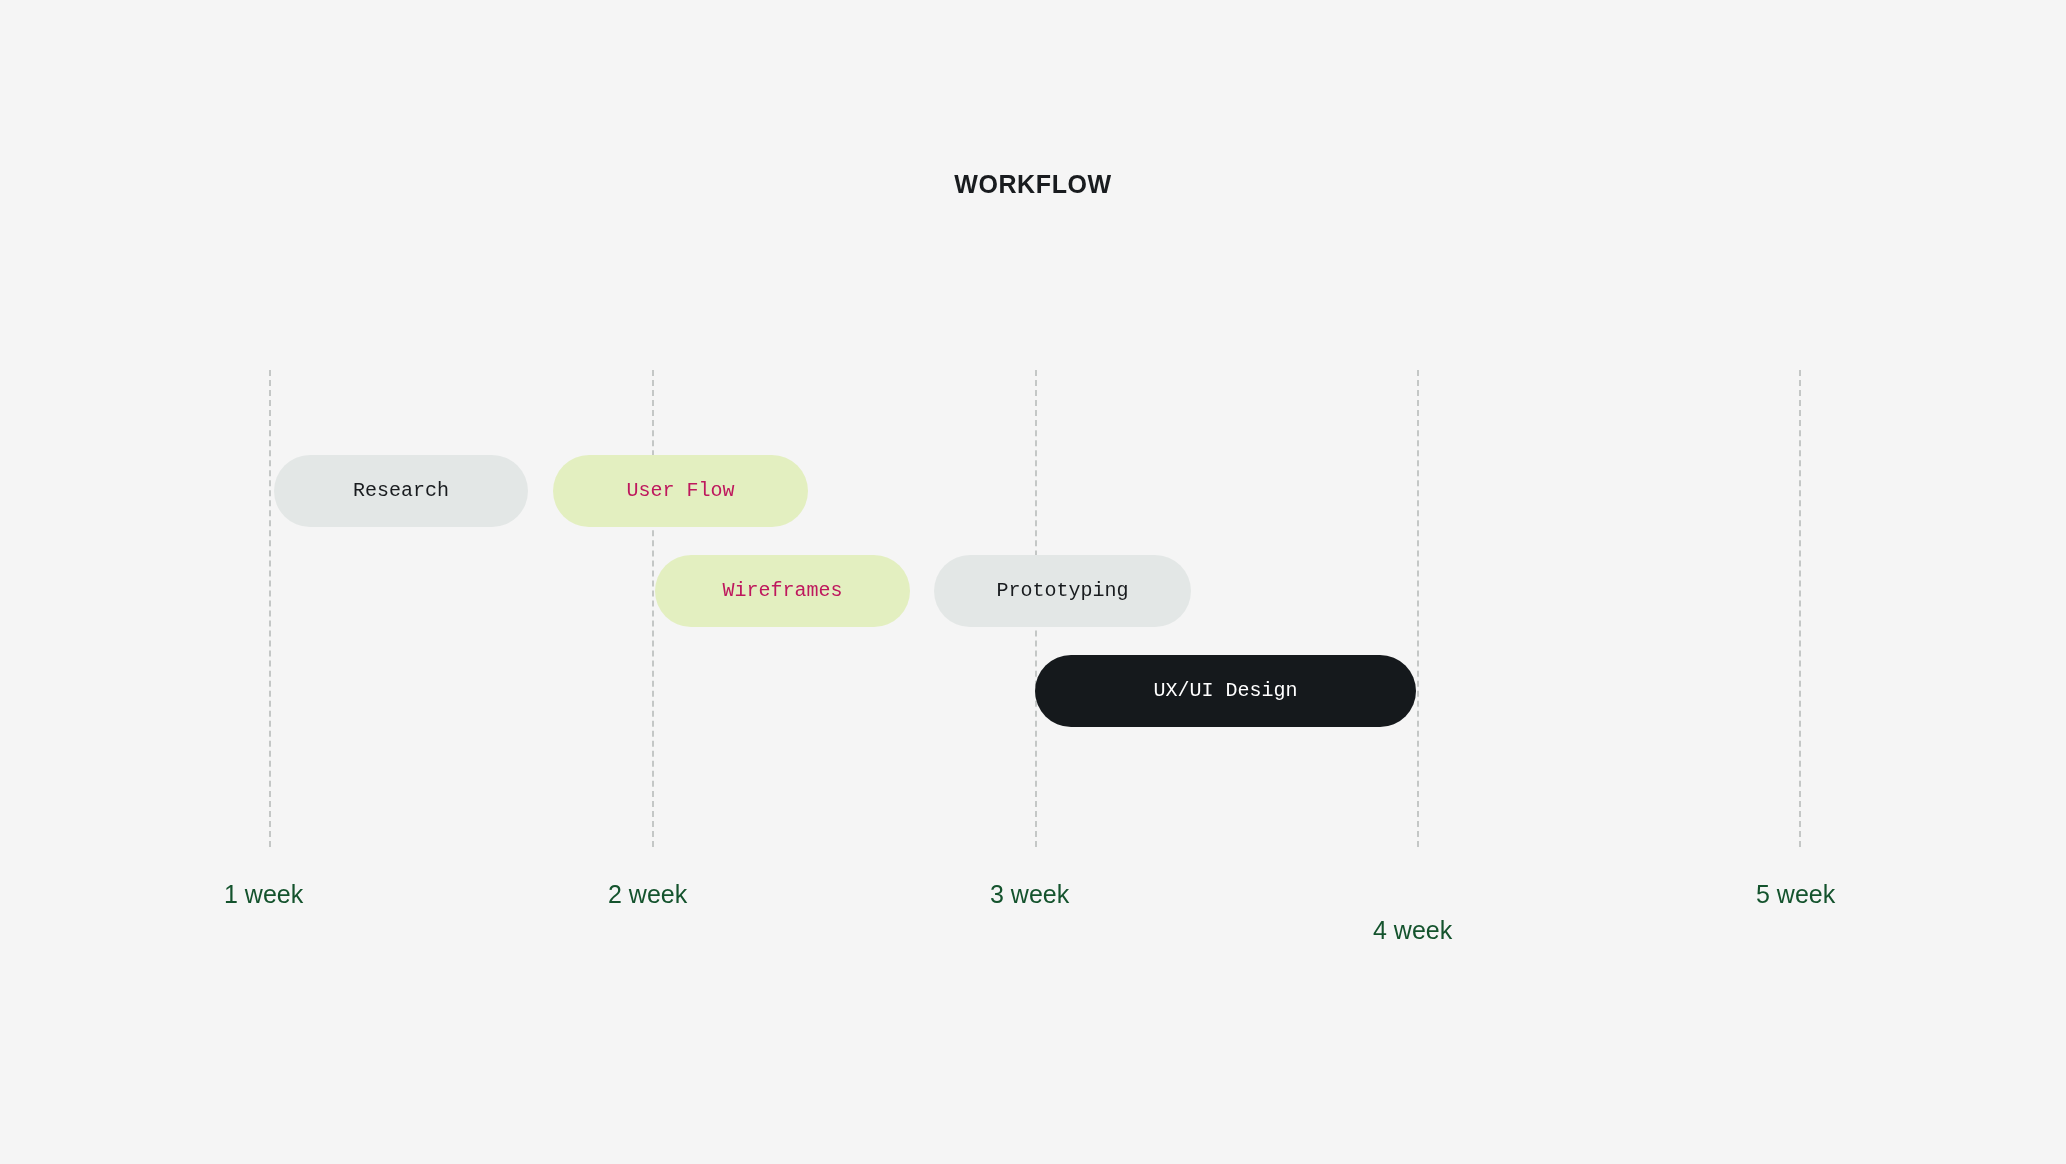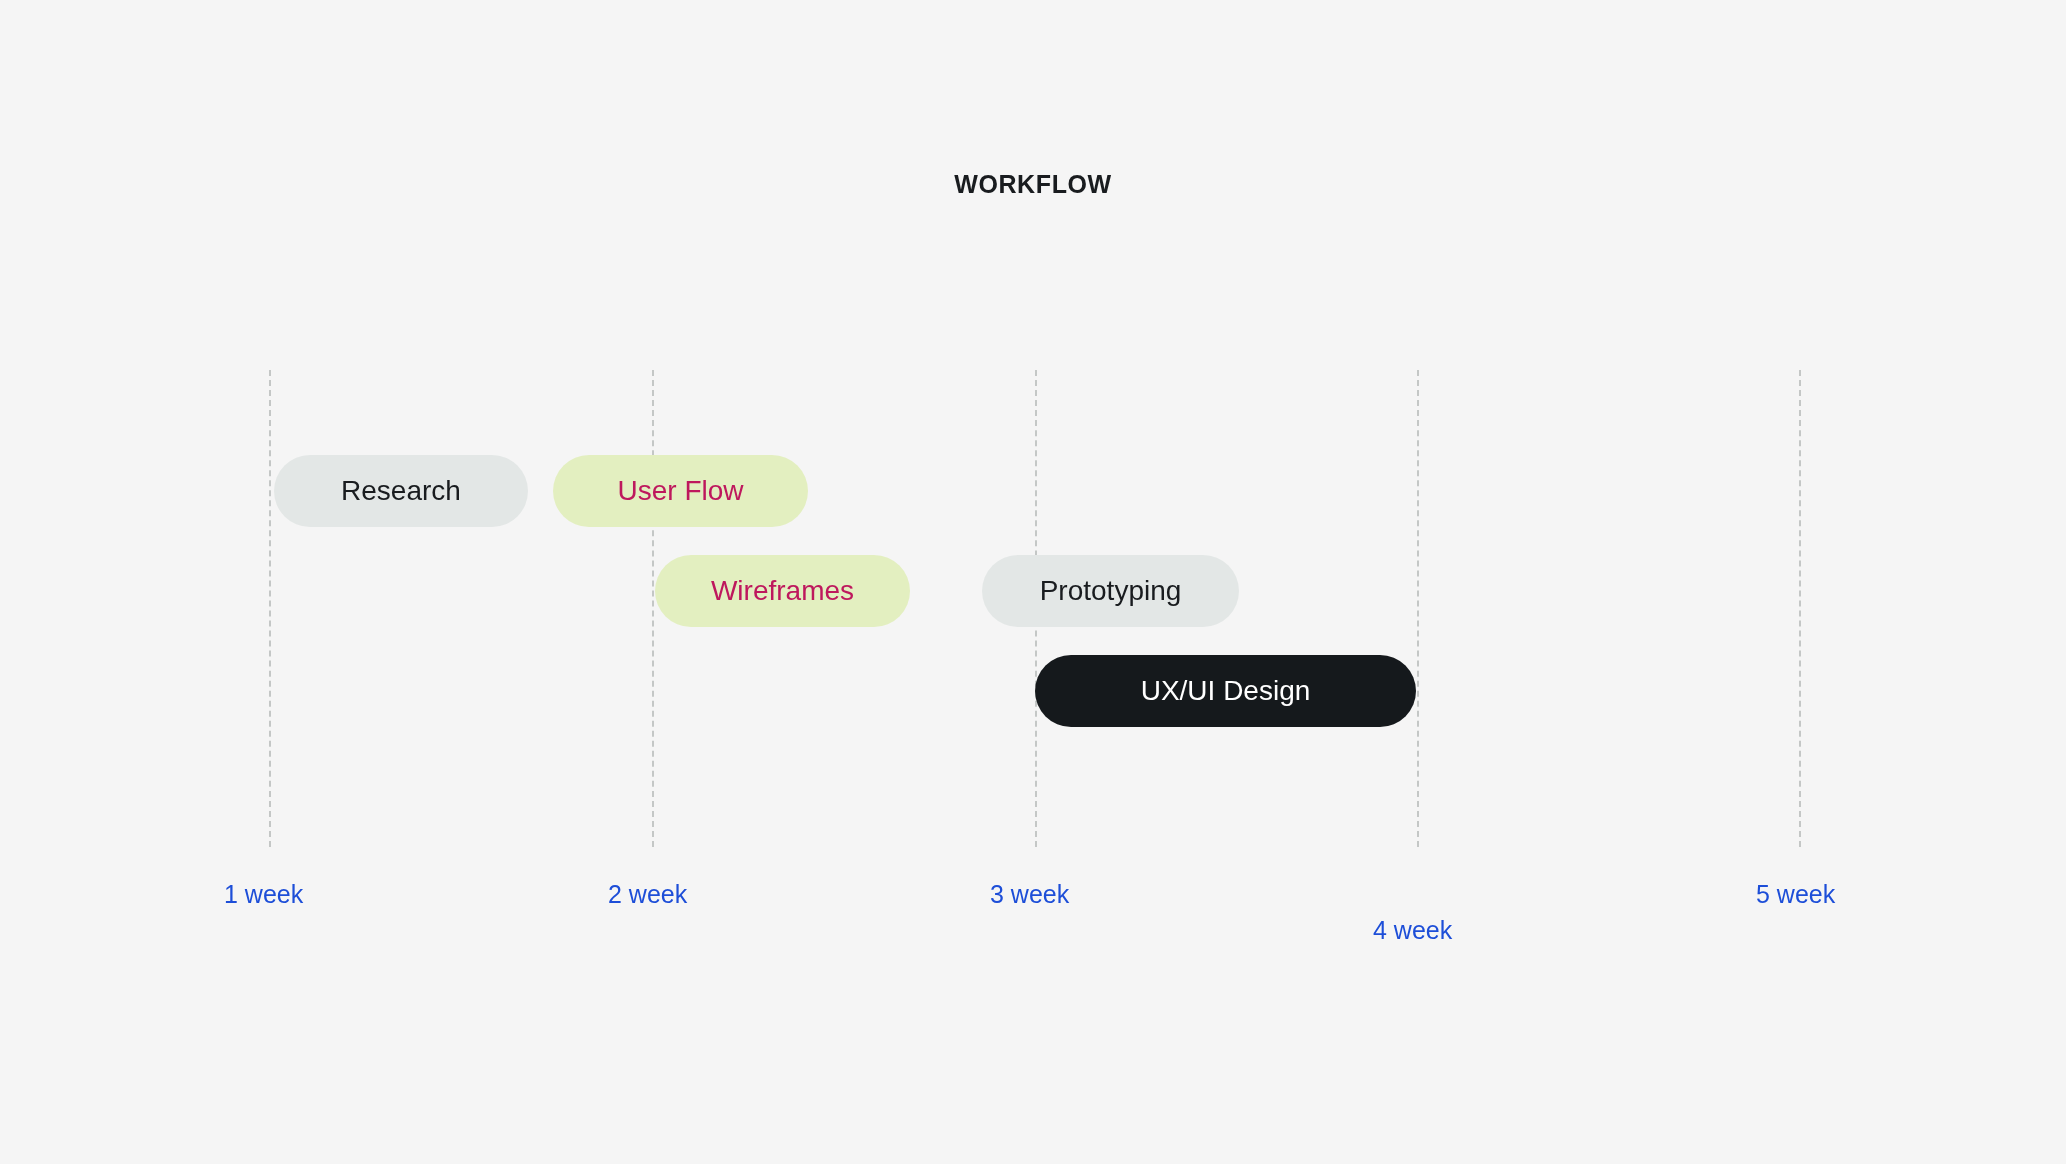--- a/index.html
+++ b/index.html
@@ -49,35 +49,36 @@
     width: 0px;
     height: 477px;
     border-left: 2px dashed #c4c7c6;
   }
 
   
   .tick-label {
     position: absolute;
     top: 880px;
     font-size: 25px;
-    color: #1d4ed8;
+    color: #14532d;
     white-space: nowrap;
   }
 
   
   .bar {
     position: absolute;
     height: 72px;
     border-radius: 40px;
     display: flex;
     align-items: center;
     justify-content: center;
-    font-size: 28px;
+    font-size: 20px;
     box-sizing: border-box;
     padding: 0 14px;
+    font-family: Liberation Mono, monospace;
   }
   .bar-label {
     white-space: nowrap;
     line-height: 1;
   }
 
   .bar.grey {
     background: #e3e7e6;
     color: #191c1f;
   }
@@ -108,21 +109,21 @@
     <div class="bar grey" style="left:274px; top:455px; width:254px;">
       <span class="bar-label">Research</span>
     </div>
     <div class="bar green" style="left:553px; top:455px; width:255px;">
       <span class="bar-label">User Flow</span>
     </div>
 
     <div class="bar green" style="left:655px; top:555px; width:255px;">
       <span class="bar-label">Wireframes</span>
     </div>
-    <div class="bar grey" style="left:982px; top:555px; width:257px;">
+    <div class="bar grey" style="left:934px; top:555px; width:257px;">
       <span class="bar-label">Prototyping</span>
     </div>
 
     <div class="bar dark" style="left:1035px; top:655px; width:381px;">
       <span class="bar-label">UX/UI Design</span>
     </div>
 
     <div class="tick-label" style="left:224px;">1 week</div>
     <div class="tick-label" style="left:608px;">2 week</div>
     <div class="tick-label" style="left:990px;">3 week</div>

